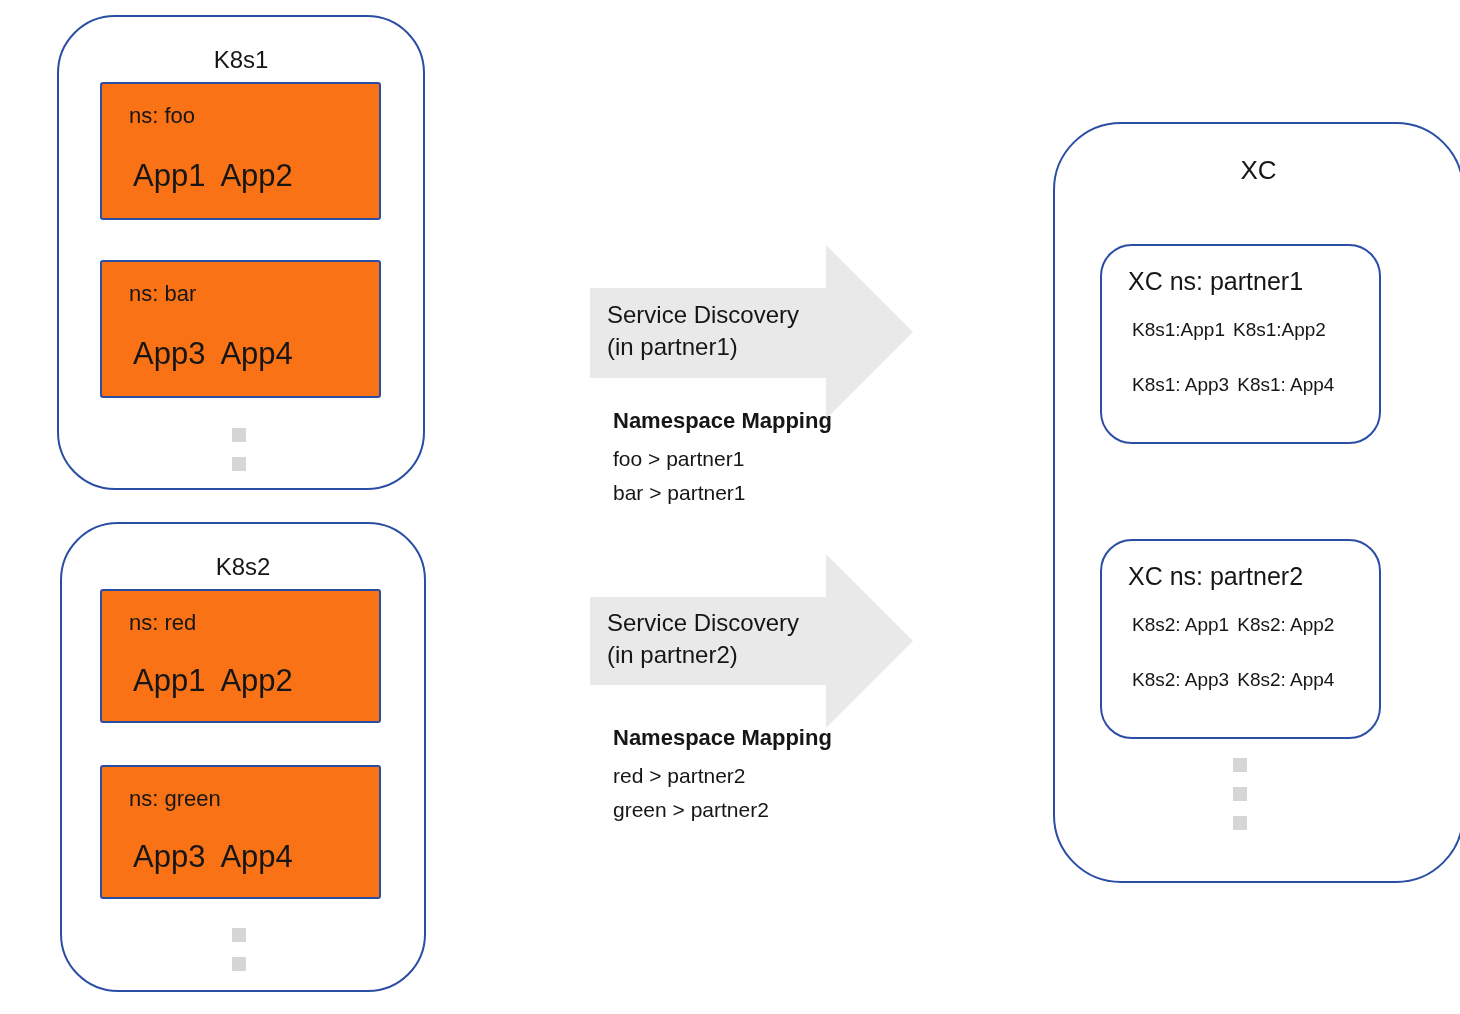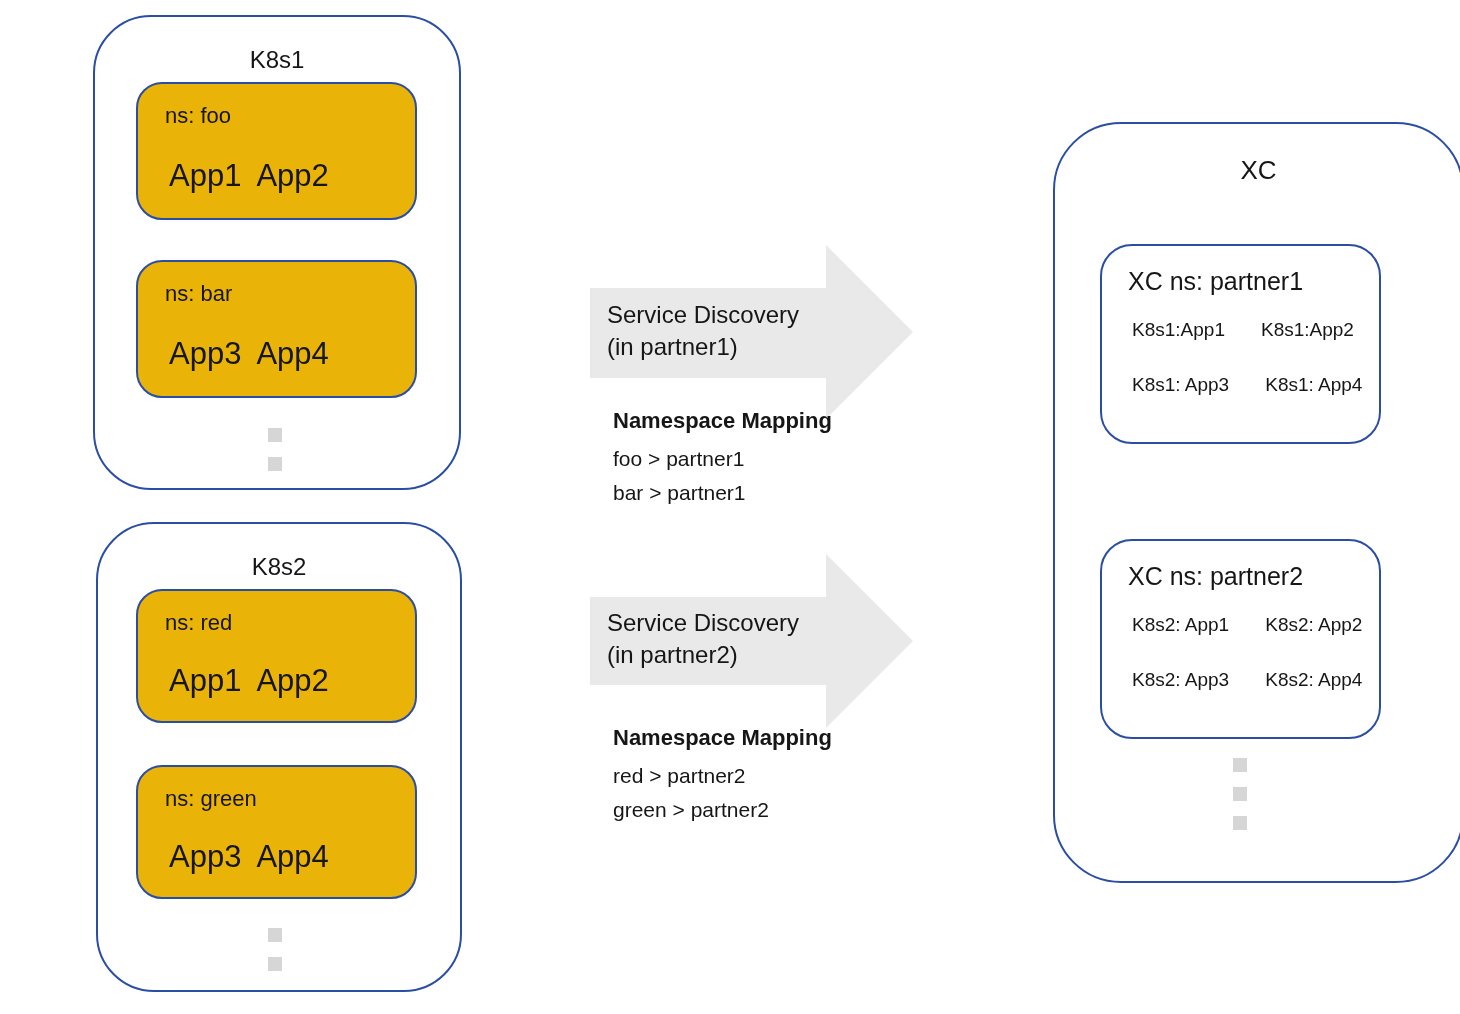--- a/index.html
+++ b/index.html
@@ -20,38 +20,37 @@
     height: 1014px;
     background: #ffffff;
     overflow: hidden;
   }
   
   .cluster {
     position: absolute;
     border: 2px solid var(--border-blue);
     border-radius: 58px;
     background: #ffffff;
-    margin-left: 36px;
   }
   .cluster-title {
     position: absolute;
     top: 28px;
     left: 0;
     width: 100%;
     text-align: center;
     font-size: 24px;
     line-height: 30px;
     color: var(--text-color);
   }
   
   .ns-box {
     position: absolute;
     border: 2px solid var(--border-blue);
-    border-radius: 26px;
-    background: #eab308;
+    border-radius: 3px;
+    background: #f97316;
     width: 281px;
     height: 138px;
   }
   .ns-label {
     position: absolute;
     top: 18px;
     left: 27px;
     font-size: 22px;
     line-height: 28px;
   }
@@ -147,21 +146,21 @@
     position: absolute;
     top: 19px;
     left: 26px;
     font-size: 25px;
     line-height: 32px;
   }
   .xc-app-row {
     position: absolute;
     left: 30px;
     display: flex;
-    gap: 36px;
+    gap: 8px;
     font-size: 19px;
     line-height: 24px;
     white-space: nowrap;
   }
   .xc-app-row.row-1 { top: 72px; }
   .xc-app-row.row-2 { top: 127px; }
 </style>
 </head>
 <body>
 

